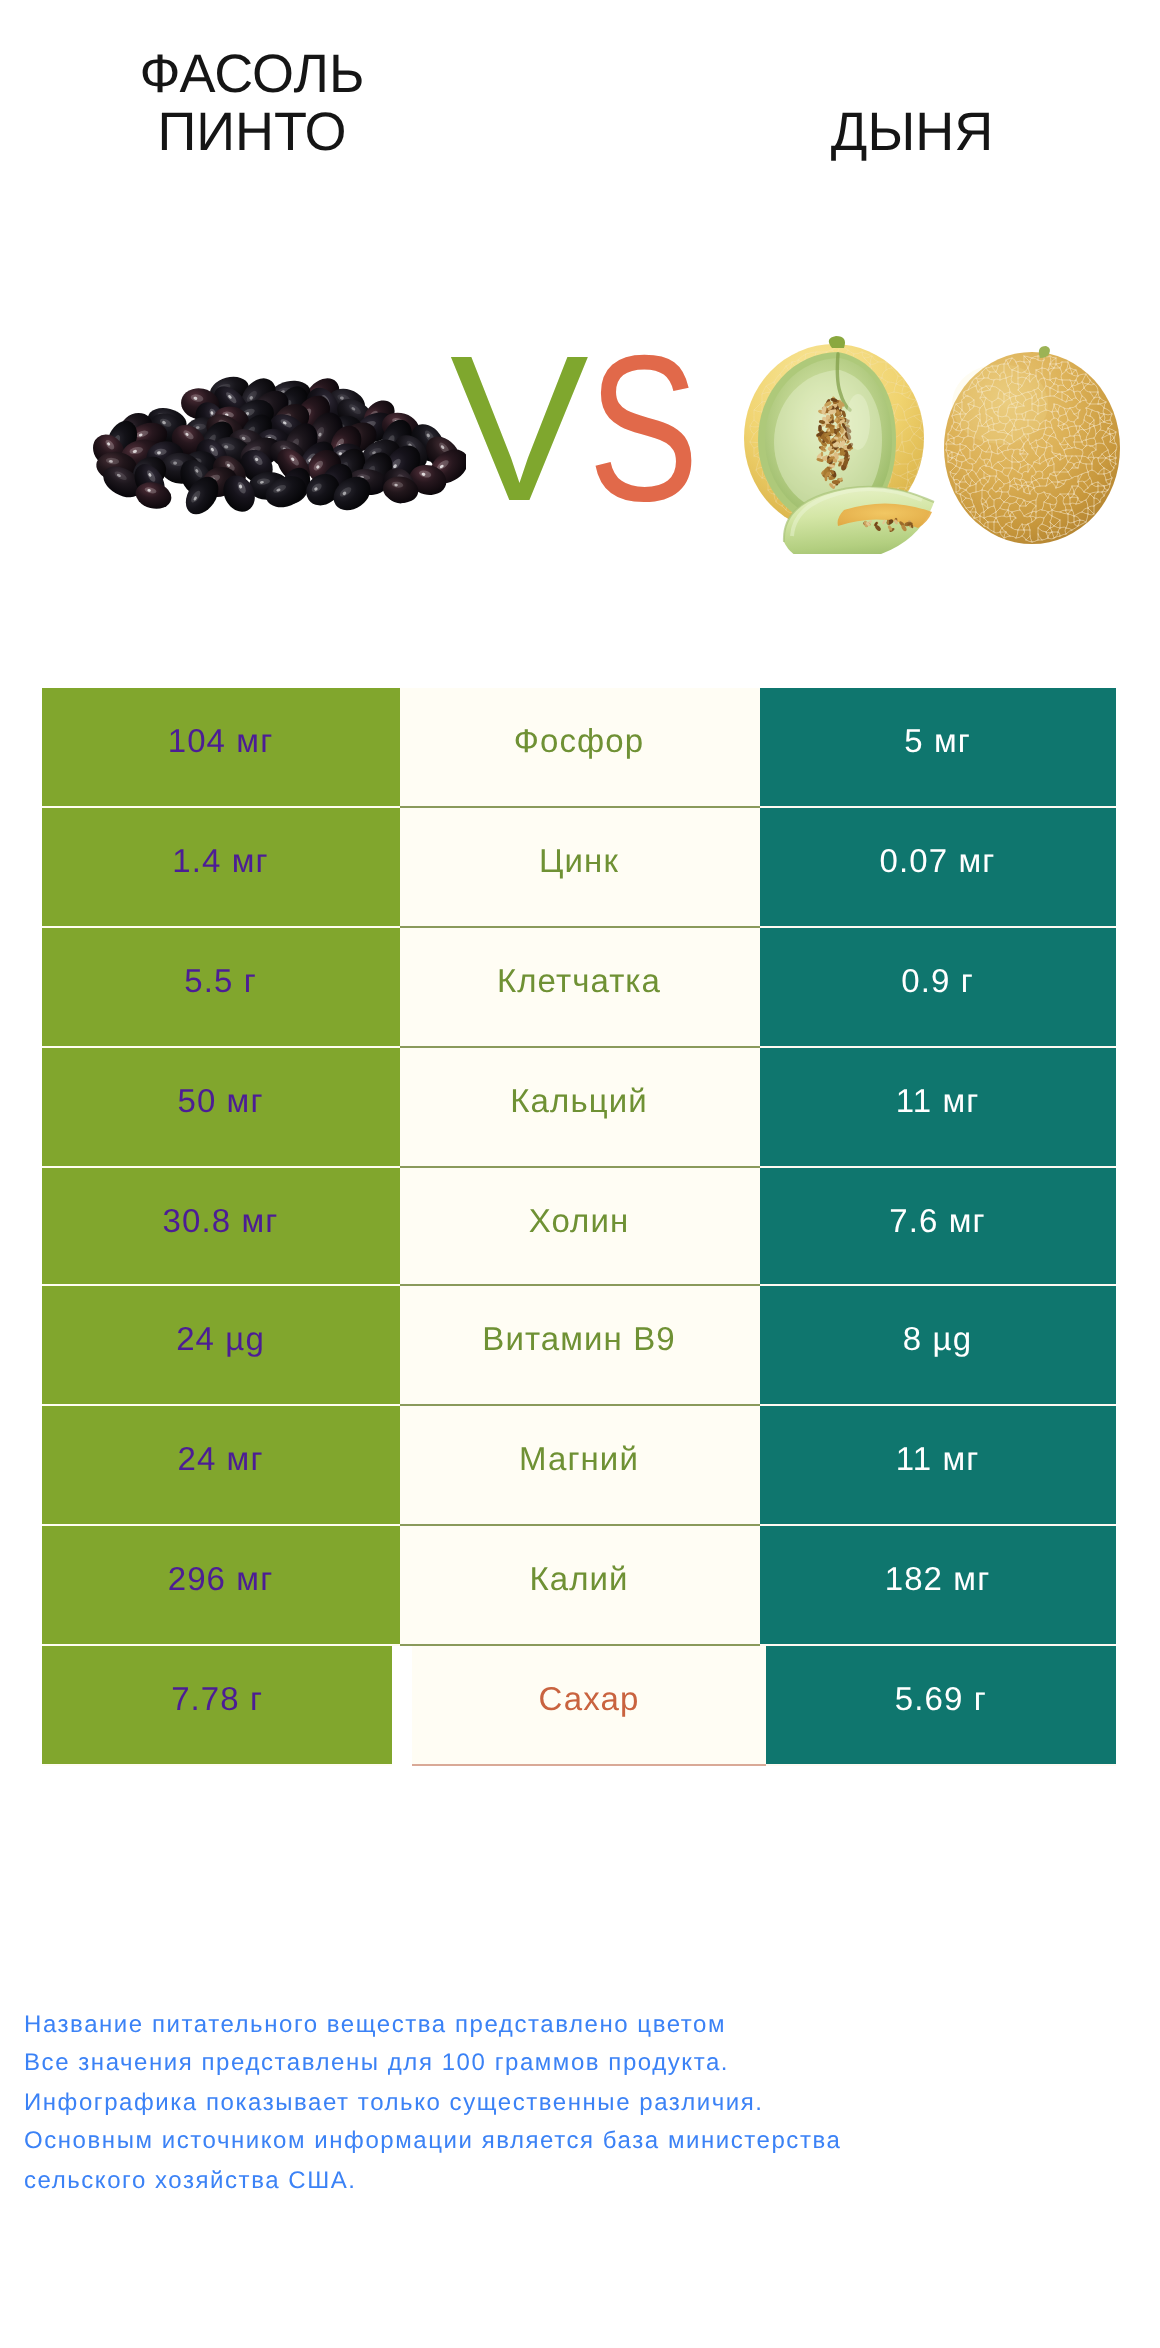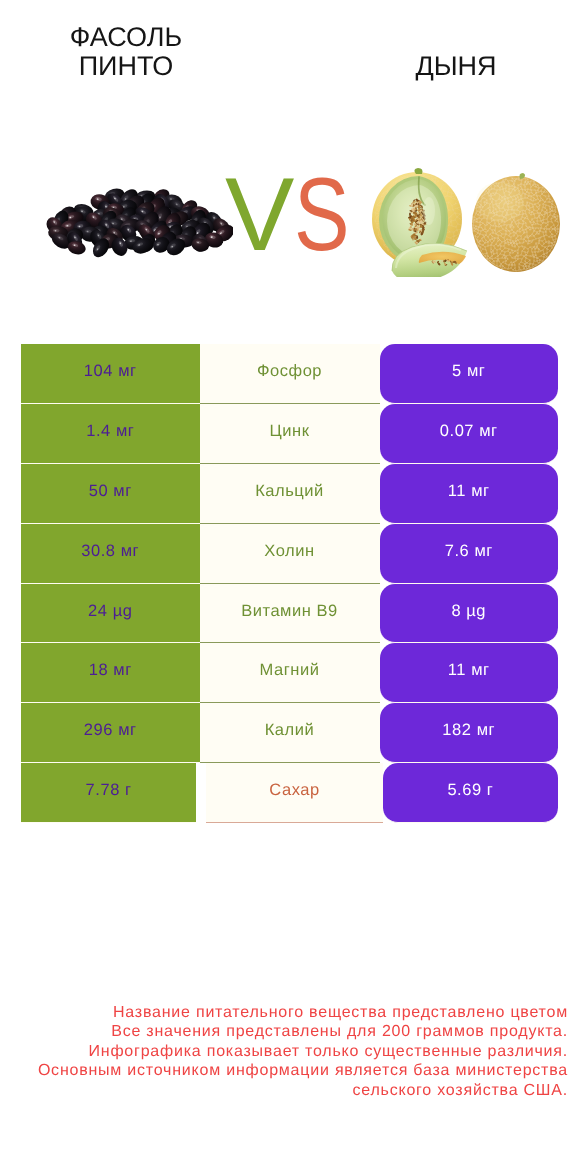--- a/index.html
+++ b/index.html
@@ -14,24 +14,24 @@
   #melon{position:absolute;left:369px;top:167px;width:194px;height:110px;}
   .vs{position:absolute;left:225px;top:163px;font-size:104px;line-height:104px;font-weight:400;}
   .vs span.v{color:#7fa72e;}
   .vs span.s{color:#e1694a;display:inline-block;transform:scaleX(0.8);transform-origin:left center;}
   .table{position:absolute;left:21px;top:344px;width:537px;}
   .row{display:flex;height:59.9px;box-sizing:border-box;}
   .cell{display:flex;align-items:center;justify-content:center;font-size:16.5px;box-sizing:border-box;letter-spacing:0.55px;}
   .cell>span{display:block;position:relative;top:-2px;}
   .c-left{width:178.5px;background:#81a62d;color:#4c1d95;border-bottom:1.5px solid #fffdf2;}
   .c-mid{width:180px;background:#fffdf4;}
-  .c-right{width:178.5px;background:#6d28d9;color:#fff;border-bottom:1.5px solid #fffaf2;border-radius:15px;}
+  .c-right{width:178.5px;background:#0f766e;color:#fff;border-bottom:1.5px solid #fffaf2;}
   .row.w-left .c-mid{color:#6f9134;border-bottom:1.3px solid #8a9a5b;}
   .row.w-right .c-mid{color:#c9633f;border-bottom:1.3px solid #d9a997;margin-left:10px;}
-  .footer{position:absolute;left:12px;top:1003px;width:556px;text-align:right;font-size:16px;line-height:19.4px;color:#ef4444;letter-spacing:0.78px;}
+  .footer{position:absolute;left:12px;top:1003px;width:556px;text-align:left;font-size:12px;line-height:19.4px;color:#3b82f6;letter-spacing:0.78px;}
 </style>
 </head>
 <body>
 
 <div class="page">
   <div class="title" id="title-left">Фасоль пинто</div>
   <div class="title" id="title-right">Дыня</div>
   <div id="beans">
       <svg viewBox="-5.5 -4.5 192 74.5" width="192" height="74.5" style="display:block">
         <defs>
@@ -746,20 +746,31 @@
         </div>
         <div class="cell c-mid">
           <span>Цинк</span>
         </div>
         <div class="cell c-right">
           <span>0.07 мг</span>
         </div>
       </div>
       <div class="row w-left">
         <div class="cell c-left">
+          <span>5.5 г</span>
+        </div>
+        <div class="cell c-mid">
+          <span>Клетчатка</span>
+        </div>
+        <div class="cell c-right">
+          <span>0.9 г</span>
+        </div>
+      </div>
+      <div class="row w-left">
+        <div class="cell c-left">
           <span>50 мг</span>
         </div>
         <div class="cell c-mid">
           <span>Кальций</span>
         </div>
         <div class="cell c-right">
           <span>11 мг</span>
         </div>
       </div>
       <div class="row w-left">
@@ -779,21 +790,21 @@
         </div>
         <div class="cell c-mid">
           <span>Витамин B9</span>
         </div>
         <div class="cell c-right">
           <span>8 µg</span>
         </div>
       </div>
       <div class="row w-left">
         <div class="cell c-left">
-          <span>18 мг</span>
+          <span>24 мг</span>
         </div>
         <div class="cell c-mid">
           <span>Магний</span>
         </div>
         <div class="cell c-right">
           <span>11 мг</span>
         </div>
       </div>
       <div class="row w-left">
         <div class="cell c-left">
@@ -813,18 +824,18 @@
         <div class="cell c-mid">
           <span>Сахар</span>
         </div>
         <div class="cell c-right">
           <span>5.69 г</span>
         </div>
       </div>
     </div>
   <div class="footer" id="footer">
       <div>Название питательного вещества представлено цветом</div>
-      <div>Все значения представлены для 200 граммов продукта.</div>
+      <div>Все значения представлены для 100 граммов продукта.</div>
       <div>Инфографика показывает только существенные различия.</div>
       <div>Основным источником информации является база министерства</div>
       <div>сельского хозяйства США.</div>
     </div>
 </div>
 
 </body></html>

